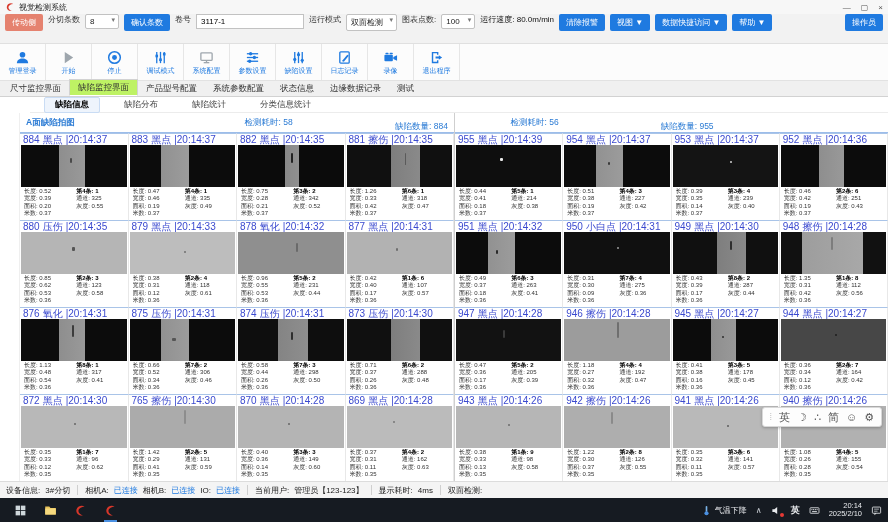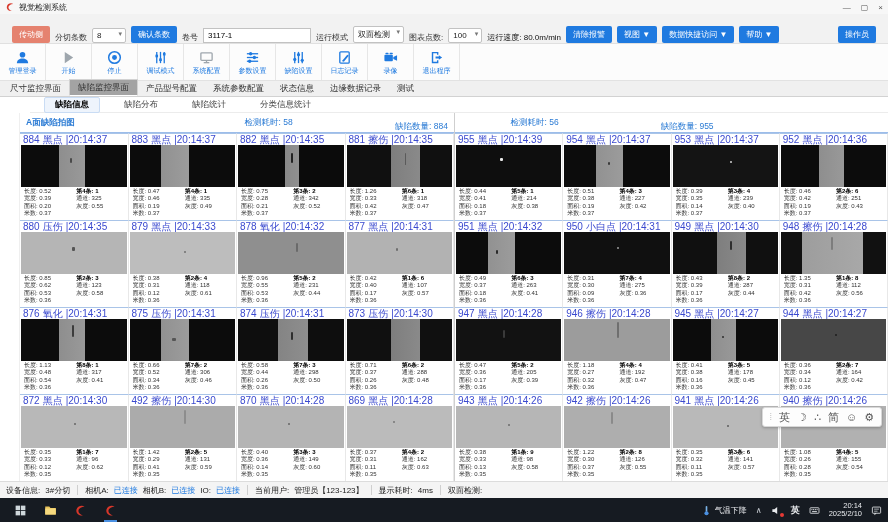--- a/index.html
+++ b/index.html
@@ -7,21 +7,21 @@
     font-family:"Liberation Sans","DejaVu Sans",sans-serif; background:#fff; color:#222; }
 
   
   .titlebar { height:14px; background:#f7f7f7; display:flex; align-items:center;
     font-size:8px; padding:0 5px; gap:4px; }
   .titlebar .win-ctrls { margin-left:auto; display:flex; gap:10px; color:#555; font-size:8px; }
   .logo-swoosh svg { width:10px; height:10px; display:block; }
 
   
   .toolbar1 { height:30px; background:#f2f2f2; border-bottom:1px solid #e0e0e0;
-    display:flex; align-items:flex-end; gap:5px; padding:0 12px; font-size:8px; white-space:nowrap; }
+    display:flex; align-items:flex-start; gap:5px; padding:0 5px; font-size:8px; white-space:nowrap; }
   .btn { border:none; border-radius:2px; padding:3px 7px; font-size:8px; cursor:pointer; }
   .btn-blue { background:#1f7ae0; color:#fff; }
   .btn-salmon { background:#e5826f; color:#fff; }
   .lbl { color:#333; }
   .combo { background:#fff; border:1px solid #c2c2c2; border-radius:2px;
     padding:2px 13px 2px 4px; position:relative; min-width:34px; }
   .combo::after { content:"▾"; position:absolute; right:3px; top:1px; color:#777; font-size:7px; }
   .tinput { background:#fff; border:1px solid #c2c2c2; padding:2px 4px; width:108px; font-size:8px; }
   .speed { color:#111; }
   .spacer { flex:1; }
@@ -33,21 +33,21 @@
     min-width:46px; padding:2px 5px 1px; border-right:1px solid #e6e6e6; gap:1px; cursor:pointer; }
   .tbtn .ticon svg { width:15px; height:15px; display:block; }
   .tone-blue { color:#1f7ae0; }
   .tone-gray { color:#9ea6ad; }
   .tlabel { font-size:7px; color:#1f7ae0; }
 
   
   .maintabs { height:16px; background:#f0f0f0; border-bottom:1px solid #d2d2d2;
     display:flex; align-items:flex-end; font-size:8.5px; padding-left:2px; }
   .mtab { padding:2px 8px 1px; color:#333; cursor:pointer; }
-  .mtab.active { background:#a3a3a3; border:1px solid #d2d2d2; border-bottom:1px solid #fff; }
+  .mtab.active { background:#bef264; border:1px solid #d2d2d2; border-bottom:1px solid #fff; }
   .subtabs { height:16px; background:#fff; border-bottom:1px solid #ececec;
     display:flex; align-items:center; font-size:8.5px; padding-left:14px; gap:14px;margin-left:30px; }
   .stab { padding:1px 10px; color:#444; cursor:pointer; }
   .stab.active { color:#000; font-weight:bold; background:#eef4fc; border:1px solid #c9dcf4; border-radius:2px; }
 
   
   .content { display:flex; height:368px; background:#fff; }
   .gutter { width:20px; border-right:1px solid #efefef; }
   .panel { width:434px; display:flex; flex-direction:column; }
   .panel + .panel { border-left:1px solid #cfcfcf; }
@@ -574,21 +574,21 @@
             </div>
             <div class="mcol">
               <div class="b">第1条: 7</div>
               <div>通道: 96</div>
               <div>灰度: 0.62</div>
             </div>
           </div>
         </div>
         <div class="cell">
           <div class="cell-head">
-            <span class="">492</span>
+            <span class="">765</span>
             <span class="">擦伤</span>
             <span class="">|20:14:30</span>
           </div>
           <div class="cell-img" style="background: rgb(171, 171, 171);">
             <div class="defect-mark" style="left: 52%; top: 10%; width: 2px; height: 14px; background: rgb(141, 141, 141);"></div>
           </div>
           <div class="cell-metrics">
             <div class="mcol">
               <div>长度: 1.42</div>
               <div>宽度: 0.29</div>

